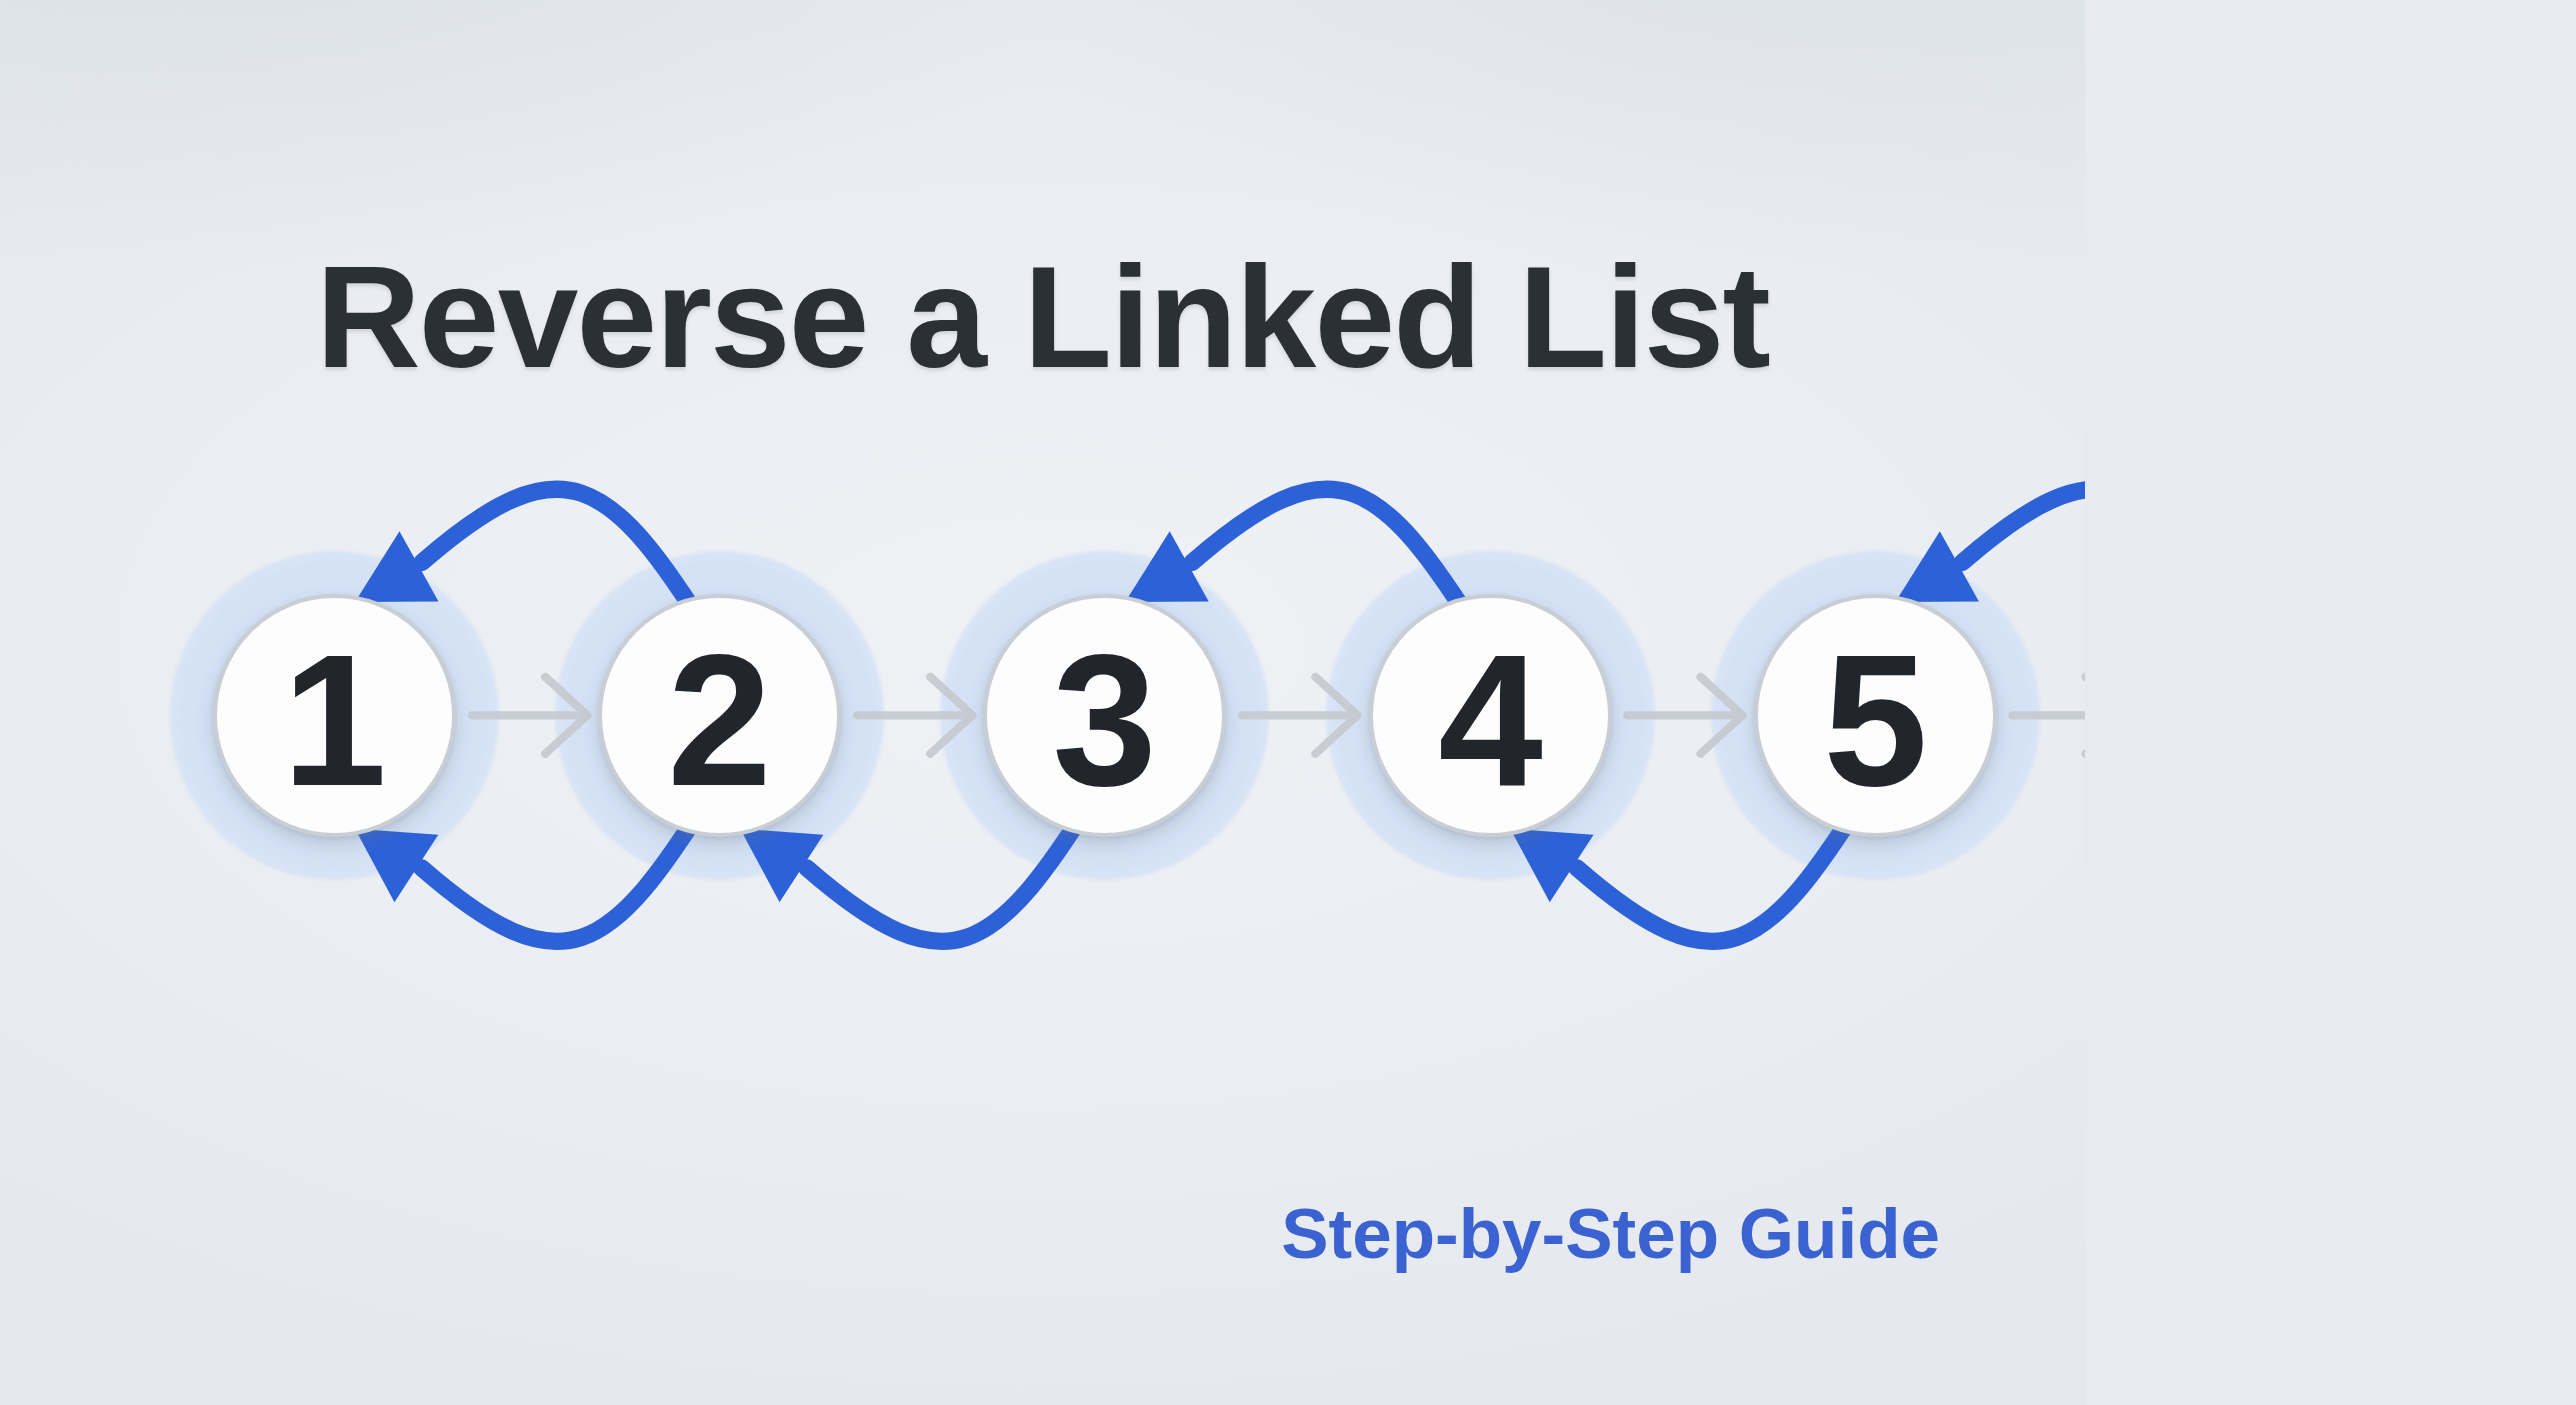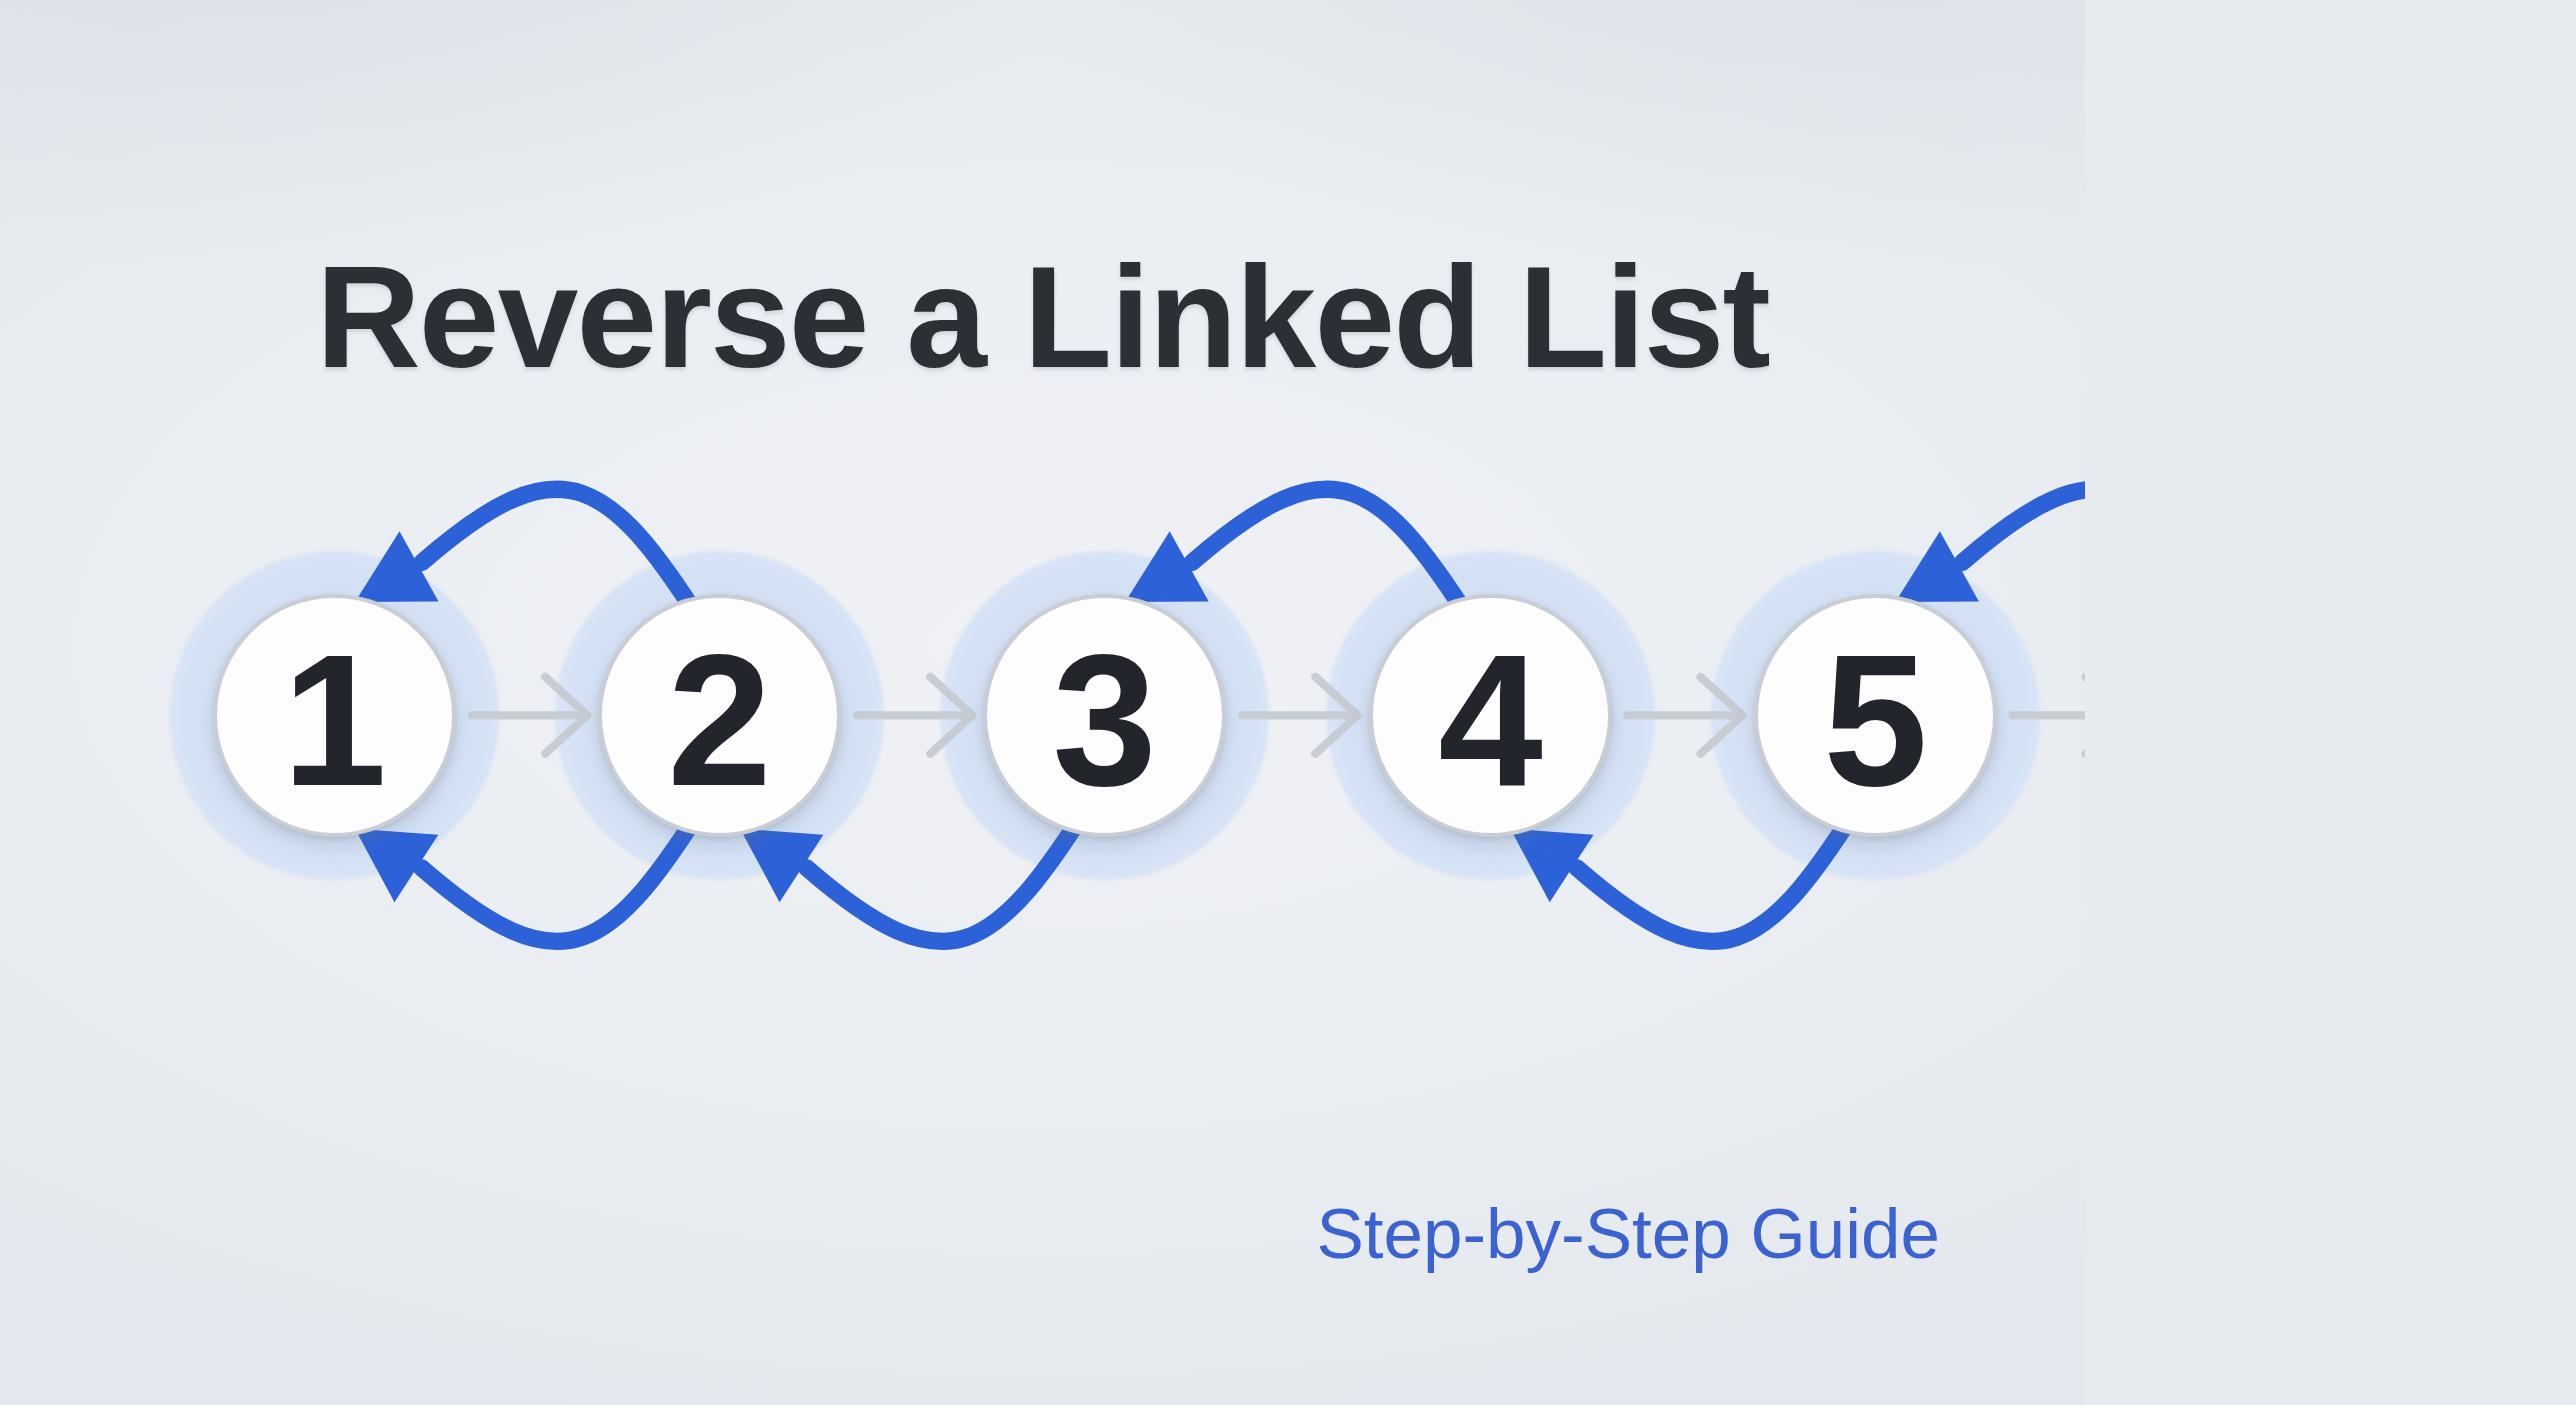--- a/index.html
+++ b/index.html
@@ -28,21 +28,21 @@
     box-sizing:border-box;background:#fdfdfe;border:4.6px solid #c9ced4;
     box-shadow:0 8.2px 18.3px rgba(108,118,134,.25),0 1.8px 4.6px rgba(108,118,134,.16);
     display:flex;align-items:center;justify-content:center;
   }
   .node span{
     font-size:188px;font-weight:bold;color:#22262c;line-height:1;
     transform:translateY(3.7px);
   }
   .caption{
     position:absolute;top:1198px;right:145px;
-    font-size:71px;font-weight:400;color:#3b62d1;line-height:1;
+    font-size:71px;font-weight:700;color:#3b62d1;line-height:1;
     letter-spacing:0;
   }
   .sparkle{position:absolute;left:2420px;top:1242px;filter:blur(1.4px);}
 </style>
 </head>
 <body>
 
 <div class="stage">
 
   <h1 class="title">Reverse a Linked List</h1>

